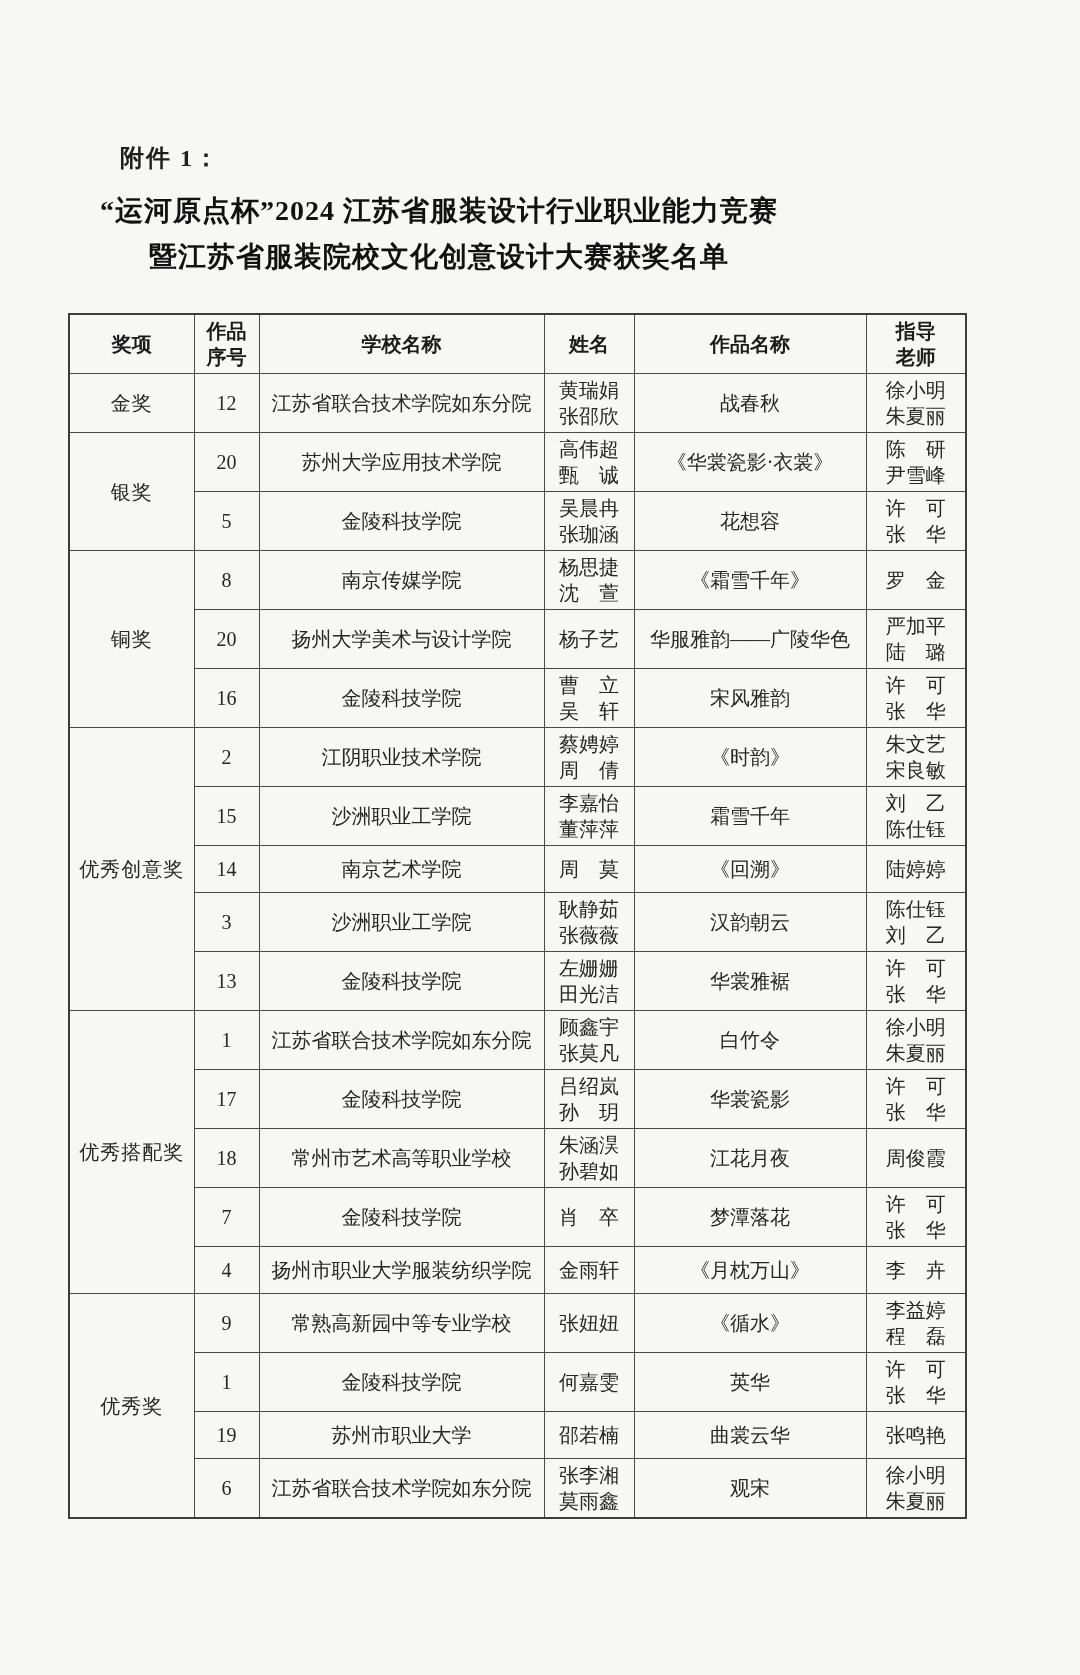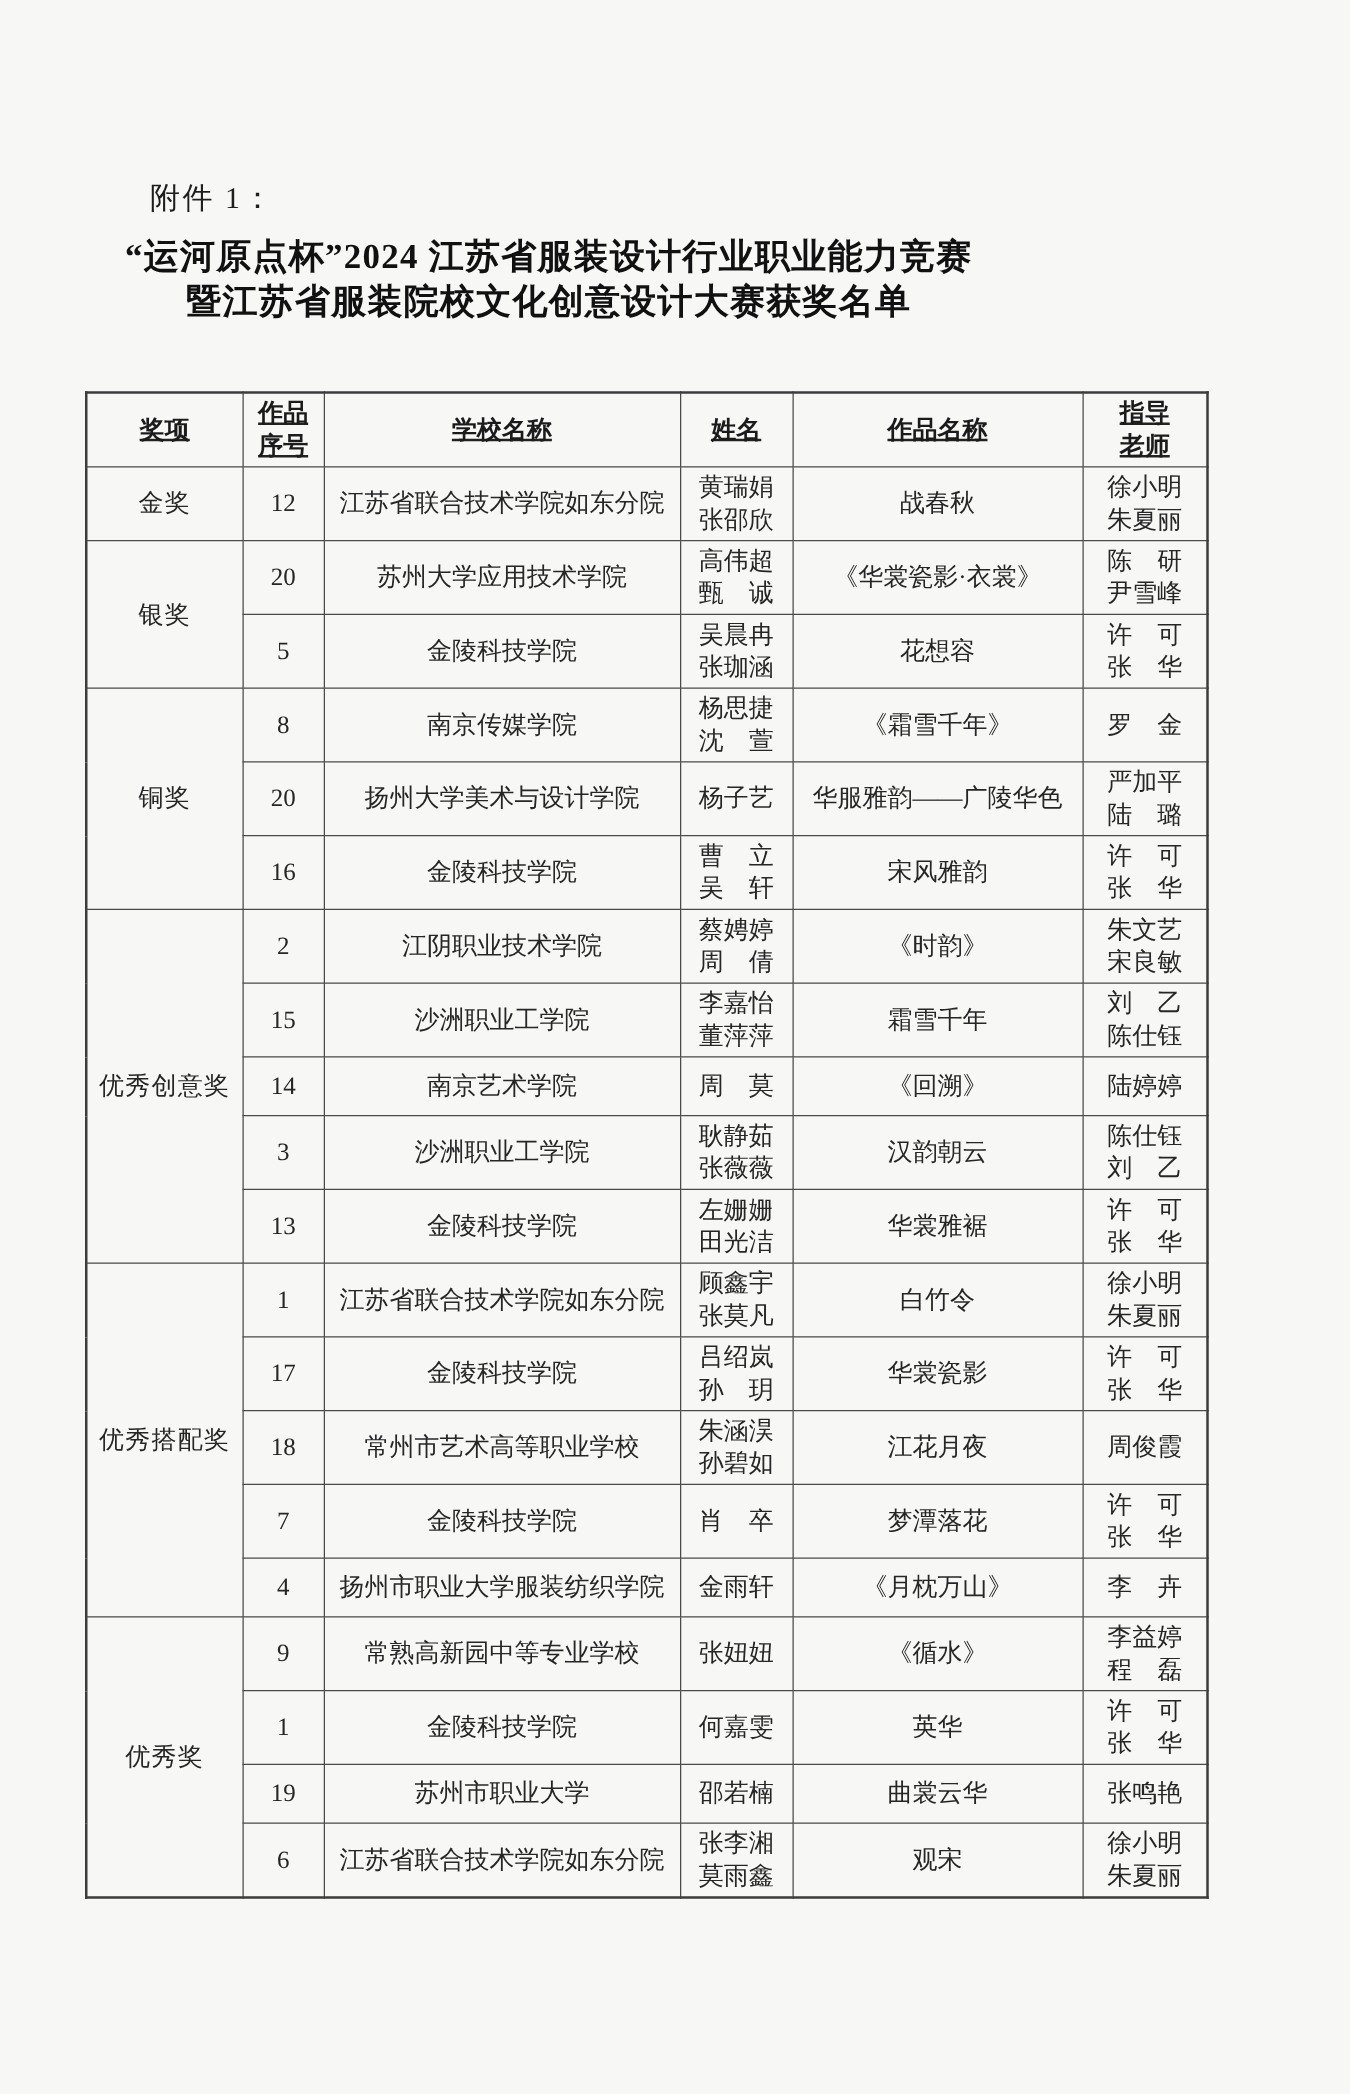--- a/index.html
+++ b/index.html
@@ -16,30 +16,31 @@
     color:#222;
     overflow:hidden;
   }
   .attachment{
     position:absolute;
     left:120px;
     top:142px;
     font-size:24px;
     letter-spacing:2px;
     color:#1e1e1e;
+    font-weight:bold;
   }
   .title{
     position:absolute;
     top:188px;
     left:0;
     width:878px;
     text-align:center;
     font-weight:bold;
     font-size:28px;
-    line-height:36px;
+    line-height:46px;
     letter-spacing:1px;
     color:#111;
     white-space:pre-line;
   }
   .table-wrap{
     position:absolute;
     top:313px;
     left:68px;
   }
   table.awards{
@@ -53,21 +54,21 @@
     text-align:center;
     vertical-align:middle;
     font-size:20px;
     line-height:26px;
     padding:3px 4px;
     color:#262626;
     white-space:pre-line;
     overflow:hidden;
   }
   table.awards{border:2px solid #3d3d3d;}
-  table.awards thead tr{height:56px;text-decoration:underline;}
+  table.awards thead tr{height:56px;}
   table.awards tbody tr{height:47px;}
   table.awards th{
     font-weight:bold;
     font-size:20px;
     color:#1b1b1b;
   }
   td.award-cell{
     font-weight:normal;
     font-size:21px;
     letter-spacing:1px;

